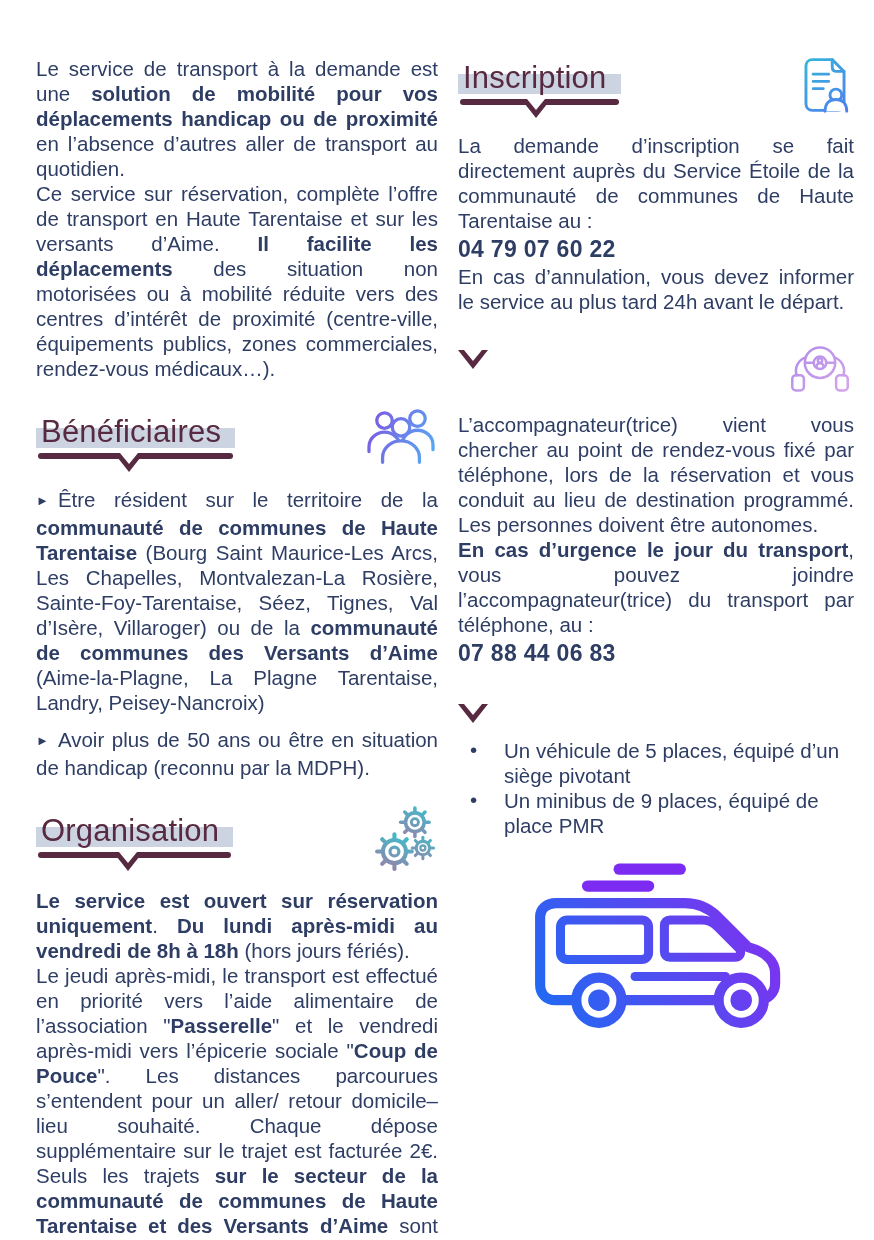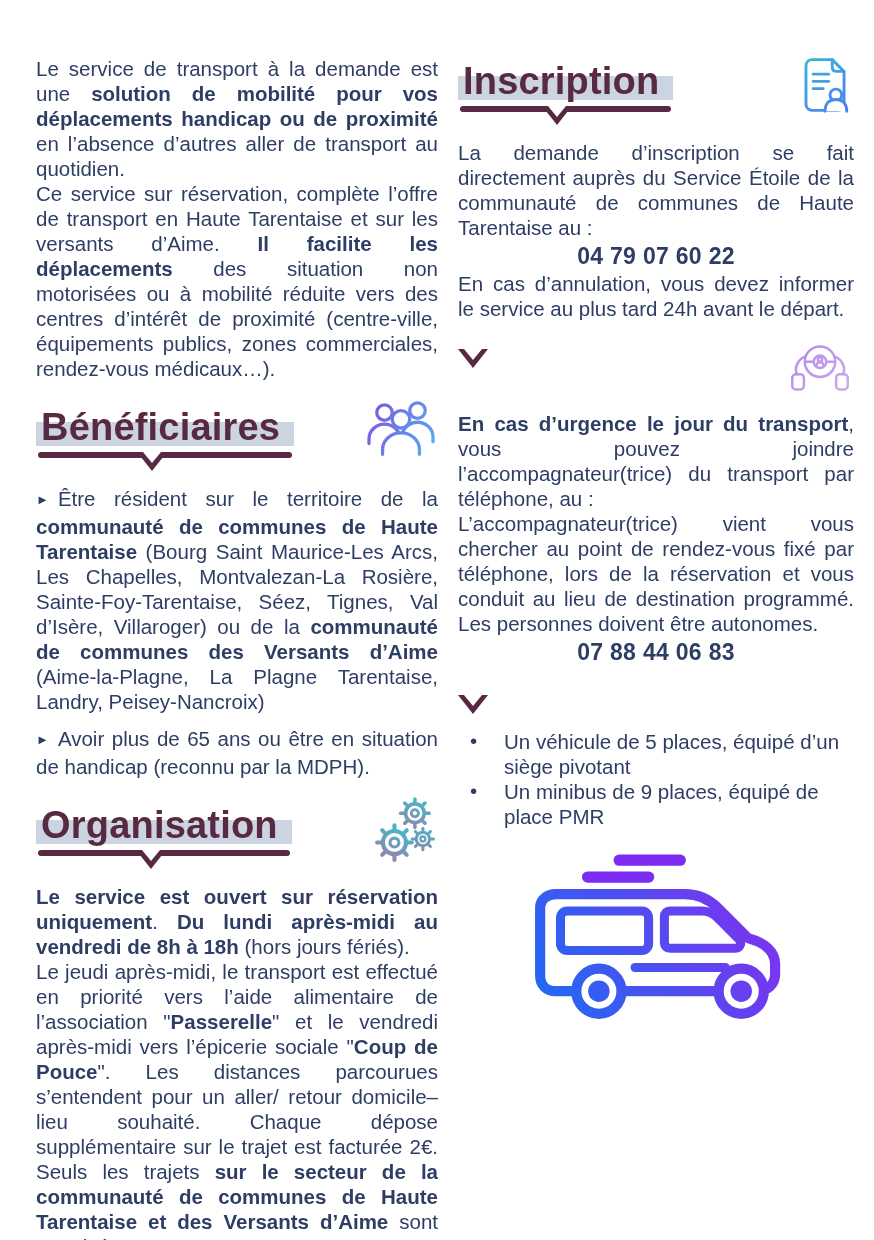--- a/index.html
+++ b/index.html
@@ -8,33 +8,33 @@
     font-family:"Liberation Sans", sans-serif; color:#2e3d64;
   }
   .page { display:flex; gap:20px; padding:56px 20px 0 36px; box-sizing:border-box; }
   .col { box-sizing:border-box; }
   .col-left  { width:402px; }
   .col-right { width:396px; }
 
   
   .para { margin:0; font-size:20.5px; line-height:25px; text-align:justify; text-justify:inter-word; }
   .para .b { font-weight:700; }
-  .phone { font-weight:700; font-size:23px; line-height:30px; text-align:center; letter-spacing:.3px; margin-top:1px; }
+  .phone { font-weight:700; font-size:23px; line-height:30px; text-align:left; letter-spacing:.3px; margin-top:1px; }
   .bullet-arrow { margin-top:0; }
   .bullet-arrow + .bullet-arrow { margin-top:12px; }
   .bullet-arrow .marker { font-size:13px; margin-right:9px; position:relative; top:-2px; }
   .bullet-dot { position:relative; padding-left:46px; text-align:left; }
   .bullet-dot .marker { position:absolute; left:12px; top:-1px; }
 
   
-  .section { margin-top:25px; }
+  .section { margin-top:33px; }
   .col-right .section:first-child { margin-top:4px; }
   .section-head { display:flex; justify-content:space-between; align-items:flex-start; margin-bottom:13px; }
   .head-left { display:inline-block; max-width:320px; }
-  .head-title { margin:0; font-size:38px; font-weight:700; color:#572a41; letter-spacing:.2px; white-space:nowrap; }
+  .head-title { margin:0; font-size:31px; font-weight:400; color:#572a41; letter-spacing:.2px; white-space:nowrap; }
   .hl {
     padding:0 14px 0 5px;
     background-image:linear-gradient(#ccd4e2,#ccd4e2);
     background-repeat:no-repeat;
     background-size:100% 58%;
     background-position:0 92%;
   }
   .rule { position:relative; height:21px; margin-top:3px; }
   .rule::before { content:''; position:absolute; top:0; left:2px; right:2px; height:6px; background:#572a41; border-radius:3px; }
   .notch { position:absolute; top:0; left:39%; width:0; height:0;
@@ -80,21 +80,21 @@
             <path d="M5,47 v-5 a16,15 0 0 1 32,0 v5"></path>
             <circle cx="55" cy="13" r="8"></circle>
             <path d="M39,45 v-5 a16,15 0 0 1 32,0 v5"></path>
             <circle cx="38" cy="22" r="9" fill="#ffffff"></circle>
             <path d="M19,58 v-5 a19,17 0 0 1 38,0 v5" fill="#ffffff"></path>
           </g>
         </svg>
       </div>
       <div>
           <p class="para bullet-arrow"><span class="marker">►</span><span>Être résident sur le territoire de la </span><span class="b">communauté de communes de Haute Tarentaise</span><span> (Bourg Saint Maurice-Les Arcs, Les Chapelles, Montvalezan-La Rosière, Sainte-Foy-Tarentaise, Séez, Tignes, Val d’Isère, Villaroger) ou de la </span><span class="b">communauté de communes des Versants d’Aime</span><span> (Aime-la-Plagne, La Plagne Tarentaise, Landry, Peisey-Nancroix)</span></p>
-          <p class="para bullet-arrow"><span class="marker">►</span><span>Avoir plus de 65 ans ou être en situation de handicap (reconnu par la MDPH).</span></p>
+          <p class="para bullet-arrow"><span class="marker">►</span><span>Avoir plus de 50 ans ou être en situation de handicap (reconnu par la MDPH).</span></p>
         </div>
     </div>
 
     <div class="section">
       <div class="section-head">
         <div class="head-left">
           <h2 class="head-title"><span class="hl">Organisation</span></h2>
           <div class="rule">
               <span class="notch"></span>
             </div>
@@ -217,22 +217,22 @@
             <circle cx="38" cy="23.5" r="2.4"></circle>
             <path d="M34,30.5 a4,4 0 0 1 8,0"></path>
             <path d="M12,40 C9,31 14,23 22,20"></path>
             <path d="M64,40 C67,31 62,23 54,20"></path>
             <rect x="7" y="40" width="13" height="17" rx="4"></rect>
             <rect x="56" y="40" width="13" height="17" rx="4"></rect>
           </g>
         </svg>
       </div>
       <div>
+          <p class="para "><span>L’accompagnateur(trice) vient vous chercher au point de rendez-vous fixé par téléphone, lors de la réservation et vous conduit au lieu de destination programmé. Les personnes doivent être autonomes.</span></p>
           <p class="para "><span class="b">En cas d’urgence le jour du transport</span><span>, vous pouvez joindre l’accompagnateur(trice) du transport par téléphone, au :</span></p>
-          <p class="para "><span>L’accompagnateur(trice) vient vous chercher au point de rendez-vous fixé par téléphone, lors de la réservation et vous conduit au lieu de destination programmé. Les personnes doivent être autonomes.</span></p>
           <p class="para phone"><span class="b">07 88 44 06 83</span></p>
         </div>
     </div>
 
     <div class="section">
       <div class="section-head">
         <div class="head-left">
           <div class="rule">
               <span class="notch"></span>
             </div>

